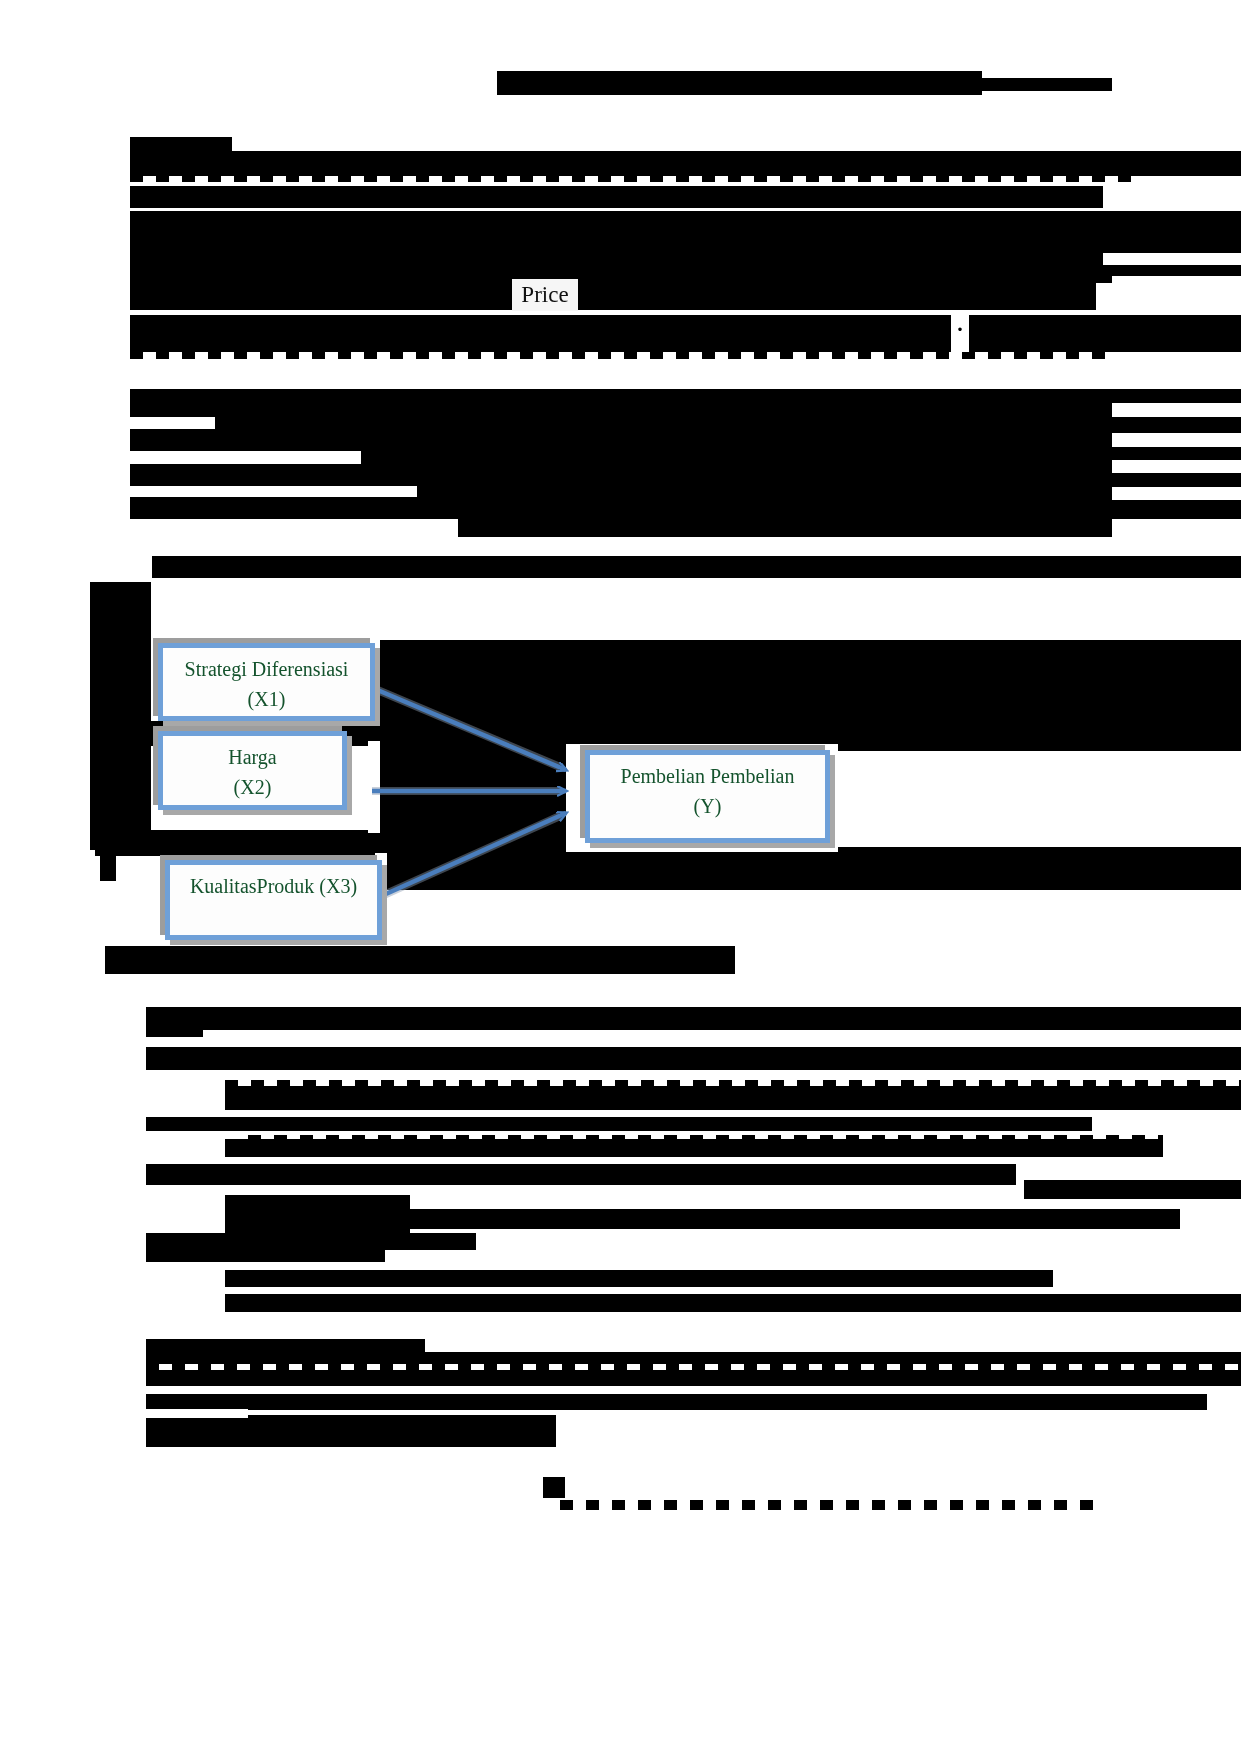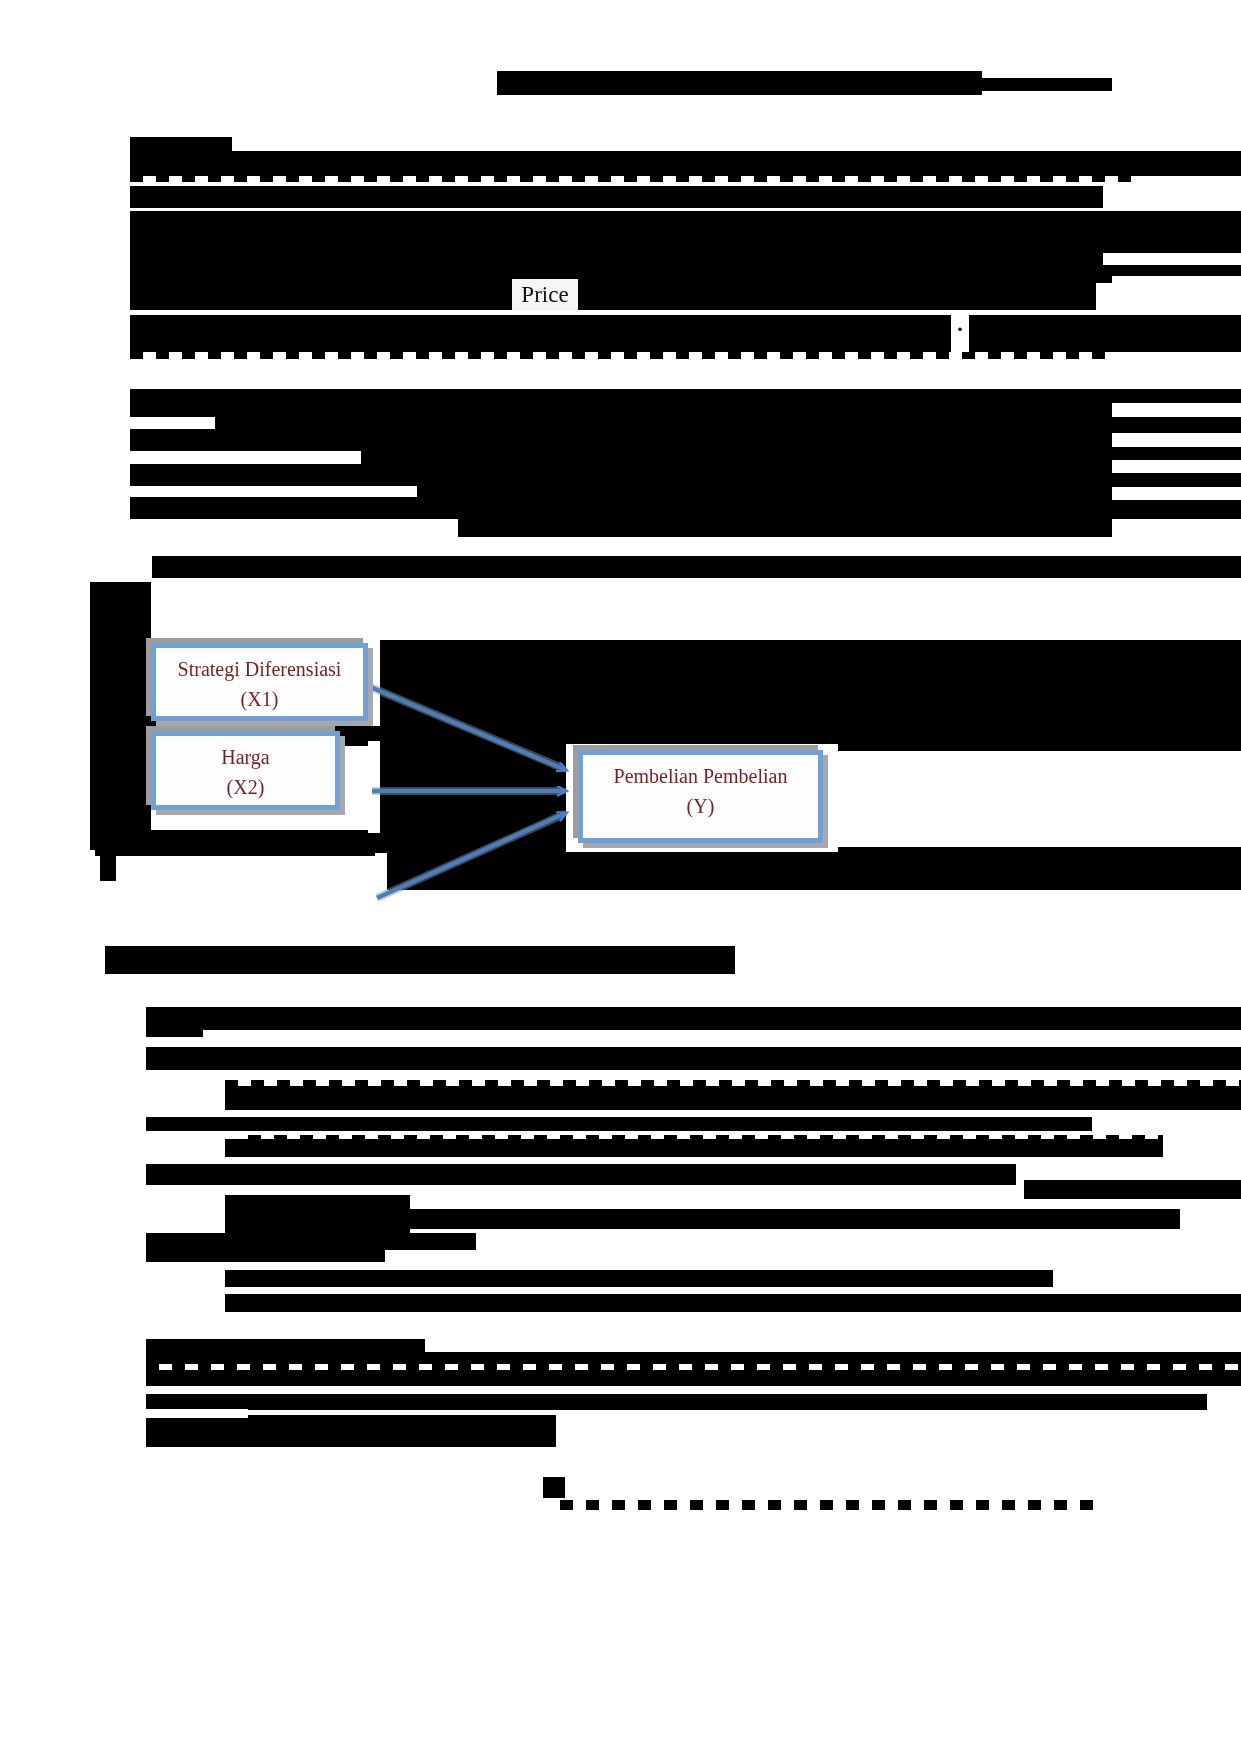--- a/index.html
+++ b/index.html
@@ -7,21 +7,21 @@
         font-family:"Liberation Serif", serif;}
   .bar{position:absolute;background:#000;z-index:1;}
   .notch{position:absolute;background:#fff;z-index:2;}
   .halo{position:absolute;background:#fff;z-index:3;}
   .dash-strip{position:absolute;z-index:1;
       background:repeating-linear-gradient(90deg,#000 0 13px,transparent 13px 26px);}
   .arrow-layer{position:absolute;left:0;top:0;z-index:4;pointer-events:none;}
   .dbox{position:absolute;box-sizing:border-box;border:5px solid #6fa0d8;background:#fdfdfd;
         box-shadow:-5px -5px 0 #9d9d9d, 5px 5px 0 #a8a8a8;z-index:5;
         display:flex;flex-direction:column;align-items:center;justify-content:flex-start;
-        text-align:center;color:#7f1d1d;}
+        text-align:center;color:#14532d;margin-left:7px;}
   .dbox .l1{font-size:20px;line-height:30px;margin-top:6px;}
   .dbox .l2{font-size:20px;line-height:30px;}
   .price-box{position:absolute;left:512px;top:279px;width:66px;height:32px;background:#f6f6f6;
         z-index:2;display:flex;align-items:center;justify-content:center;font-size:23px;color:#111;}
   .period{position:absolute;left:951px;top:304px;width:18px;font-size:30px;color:#000;z-index:3;
         text-align:center;}
   .pagenum{position:absolute;left:543px;top:1477px;width:22px;height:21px;background:#000;z-index:1;}
 </style>
 </head>
 <body>
@@ -119,20 +119,23 @@
   <div class="dbox" style="left:151px;top:643px;width:217px;height:78px;">
     <span class="l1">Strategi Diferensiasi</span>
     <span class="l2">(X1)</span>
   </div>
 
   <div class="dbox" style="left:151px;top:731px;width:189px;height:79px;">
     <span class="l1">Harga</span>
     <span class="l2">(X2)</span>
   </div>
 
+  <div class="dbox" style="left:158px;top:860px;width:217px;height:80px;">
+    <span class="l1">KualitasProduk (X3)</span>
+  </div>
 
   <div class="dbox" style="left:578px;top:750px;width:245px;height:93px;">
     <span class="l1">Pembelian Pembelian</span>
     <span class="l2">(Y)</span>
   </div>
 
   <div class="pagenum"></div>
 
 </div>
 

